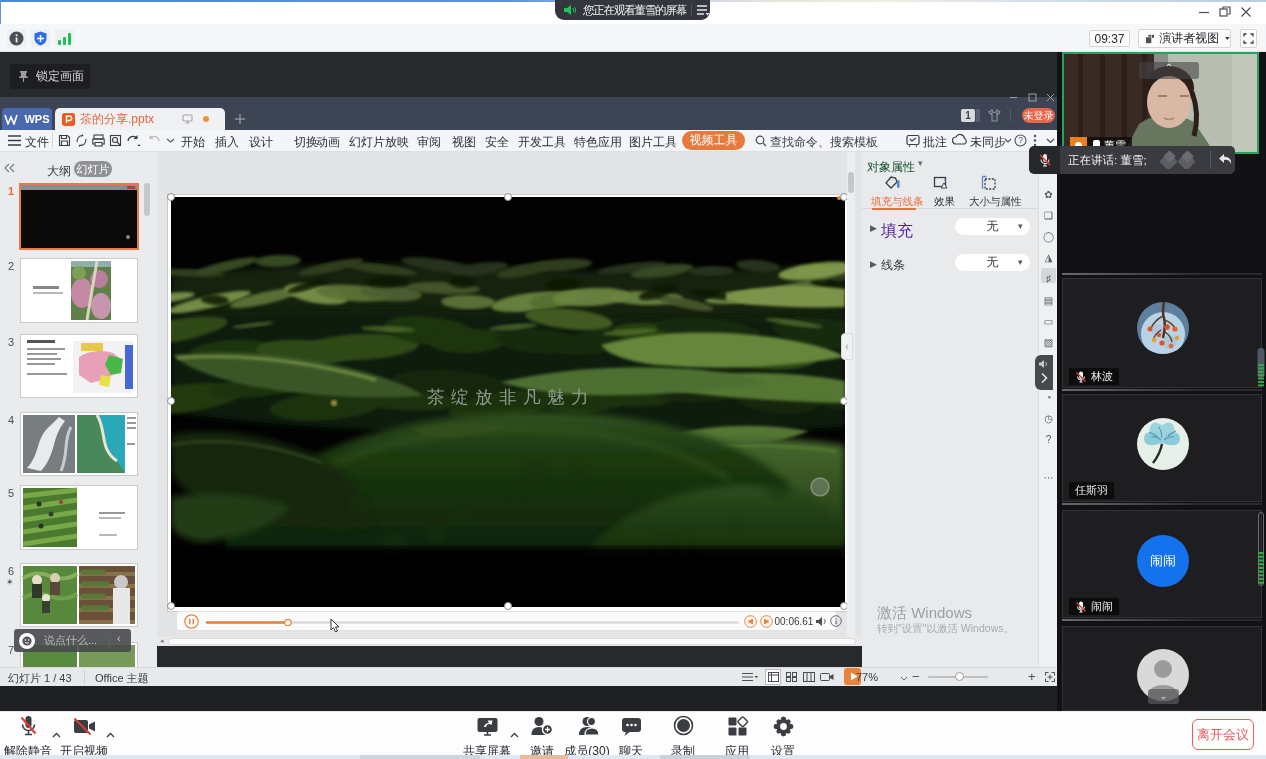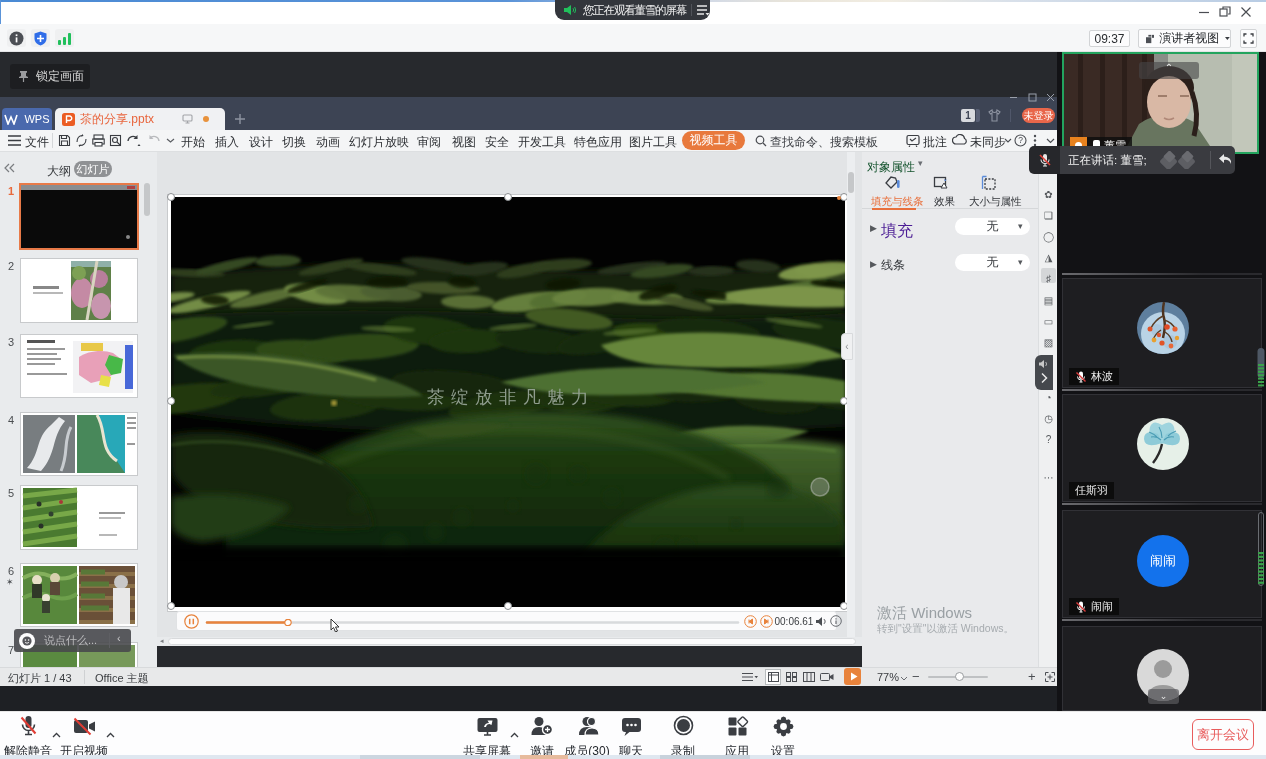--- a/index.html
+++ b/index.html
@@ -152,21 +152,21 @@
           <rect x="1" y="1" width="7" height="7" fill="none" stroke="#9aa0ab" stroke-width="1"></rect>
         </svg>
         <svg width="9" height="9" viewBox="0 0 9 9">
           <path d="M1 1l7 7M8 1l-7 7" stroke="#9aa0ab" stroke-width="1"></path>
         </svg>
       </div>
       <div class="abs" id="wpslogo">
         <svg width="16" height="11" viewBox="0 0 16 11">
           <path d="M1 1l3 9 3-7 3 7 3-9" fill="none" stroke="#fff" stroke-width="1.6"></path>
         </svg>
-        <span style="font-size:11px;font-weight:normal">WPS</span>
+        <span style="font-size:11px;font-weight:bold">WPS</span>
       </div>
       <div class="abs" id="filetab">
         <svg width="13" height="13" style="margin-left:7px" viewBox="0 0 13 13">
           <rect width="13" height="13" rx="2.5" fill="#eb5c23"></rect>
           <path d="M4.5 10V3h3a2.2 2.2 0 1 1 0 4.5H4.5" fill="none" stroke="#fff" stroke-width="1.4"></path>
         </svg>
         <span style="margin-left:5px">茶的分享.pptx</span>
         <svg width="11" height="10" style="margin-left:28px" viewBox="0 0 11 10">
           <rect x="1" y="1" width="9" height="6" rx="1" fill="none" stroke="#a2a4a8" stroke-width="1.1"></rect>
           <path d="M5.5 7v2M3.5 9h4" stroke="#a2a4a8" stroke-width="1.1"></path>
@@ -218,21 +218,21 @@
           <path d="M13 7a5 5 0 0 0-9-2.5" fill="none" stroke="#b8babd" stroke-width="1.3"></path>
           <path d="M3.5 1v4h4z" fill="#b8babd"></path>
         </svg>
         <svg class="abs" style="left:166px;top:8px" width="9" height="6" viewBox="0 0 9 6">
           <path d="M1 1l3.5 3L8 1" fill="none" stroke="#5a5d62" stroke-width="1.2"></path>
           <path d="M1 4l3.5 3L8 4" fill="none" stroke="#5a5d62" stroke-width="0"></path>
         </svg>
         <span class="rm" style="left:181px">开始</span>
         <span class="rm" style="left:215px">插入</span>
         <span class="rm" style="left:249px">设计</span>
-        <span class="rm" style="left:282px">切换</span>
+        <span class="rm" style="left:294px">切换</span>
         <span class="rm" style="left:316px">动画</span>
         <span class="rm" style="left:349px">幻灯片放映</span>
         <span class="rm" style="left:417px">审阅</span>
         <span class="rm" style="left:452px">视图</span>
         <span class="rm" style="left:485px">安全</span>
         <span class="rm" style="left:518px">开发工具</span>
         <span class="rm" style="left:574px">特色应用</span>
         <span class="rm" style="left:629px">图片工具</span>
         <div class="abs" style="left:682px;top:1px;width:63px;height:19px;background:#e8793c;border-radius:10px;color:#fff;display:flex;align-items:center;justify-content:center;font-size:12px">视频工具</div>
         <svg class="abs" style="left:755px;top:5px" width="12" height="12" viewBox="0 0 12 12">
@@ -623,21 +623,21 @@
           <path d="M4 0.5v9M8 0.5v9" stroke="#4a4d52" stroke-width="1"></path>
         </svg>
         <svg class="abs" style="left:820px;top:4px" width="14" height="10" viewBox="0 0 14 10">
           <rect x="0.5" y="1.5" width="9" height="7" rx="1" fill="none" stroke="#4a4d52" stroke-width="1"></rect>
           <path d="M10 4l3.5-2v6L10 6z" fill="#4a4d52"></path>
         </svg>
         <div class="abs" style="left:844px;top:0px;width:17px;height:17px;background:#e8833c;border-radius:3px"></div>
         <svg class="abs" style="left:850px;top:4px" width="8" height="9" viewBox="0 0 8 9">
           <path d="M1 0.5l6.5 4L1 8.5z" fill="#fff"></path>
         </svg>
-        <span class="abs" style="left:877px;top:3px">77%</span>
+        <span class="abs" style="left:856px;top:3px">77%</span>
         <svg class="abs" style="left:900px;top:8px" width="8" height="5" viewBox="0 0 8 5">
           <path d="M1 1l3 3 3-3" fill="none" stroke="#6a6d72" stroke-width="1"></path>
         </svg>
         <span class="abs" style="left:912px;top:1px;font-size:13px;color:#4a4d52">−</span>
         <div class="abs" style="left:928px;top:8px;width:60px;height:2px;background:#bfc1c3;border-radius:1px"></div>
         <div class="abs" style="left:955px;top:4px;width:9px;height:9px;border-radius:50%;background:#fdfdfd;border:1px solid #9a9da0"></div>
         <span class="abs" style="left:1028px;top:1px;font-size:13px;color:#4a4d52">+</span>
         <svg class="abs" style="left:1044px;top:3px" width="12" height="12" viewBox="0 0 12 12">
           <path d="M4.5 1.5h-3v3M7.5 1.5h3v3M10.5 7.5v3h-3M1.5 7.5v3h3M3.5 6h5M6 3.5v5" fill="none" stroke="#4a4d52" stroke-width="1"></path>
         </svg>

